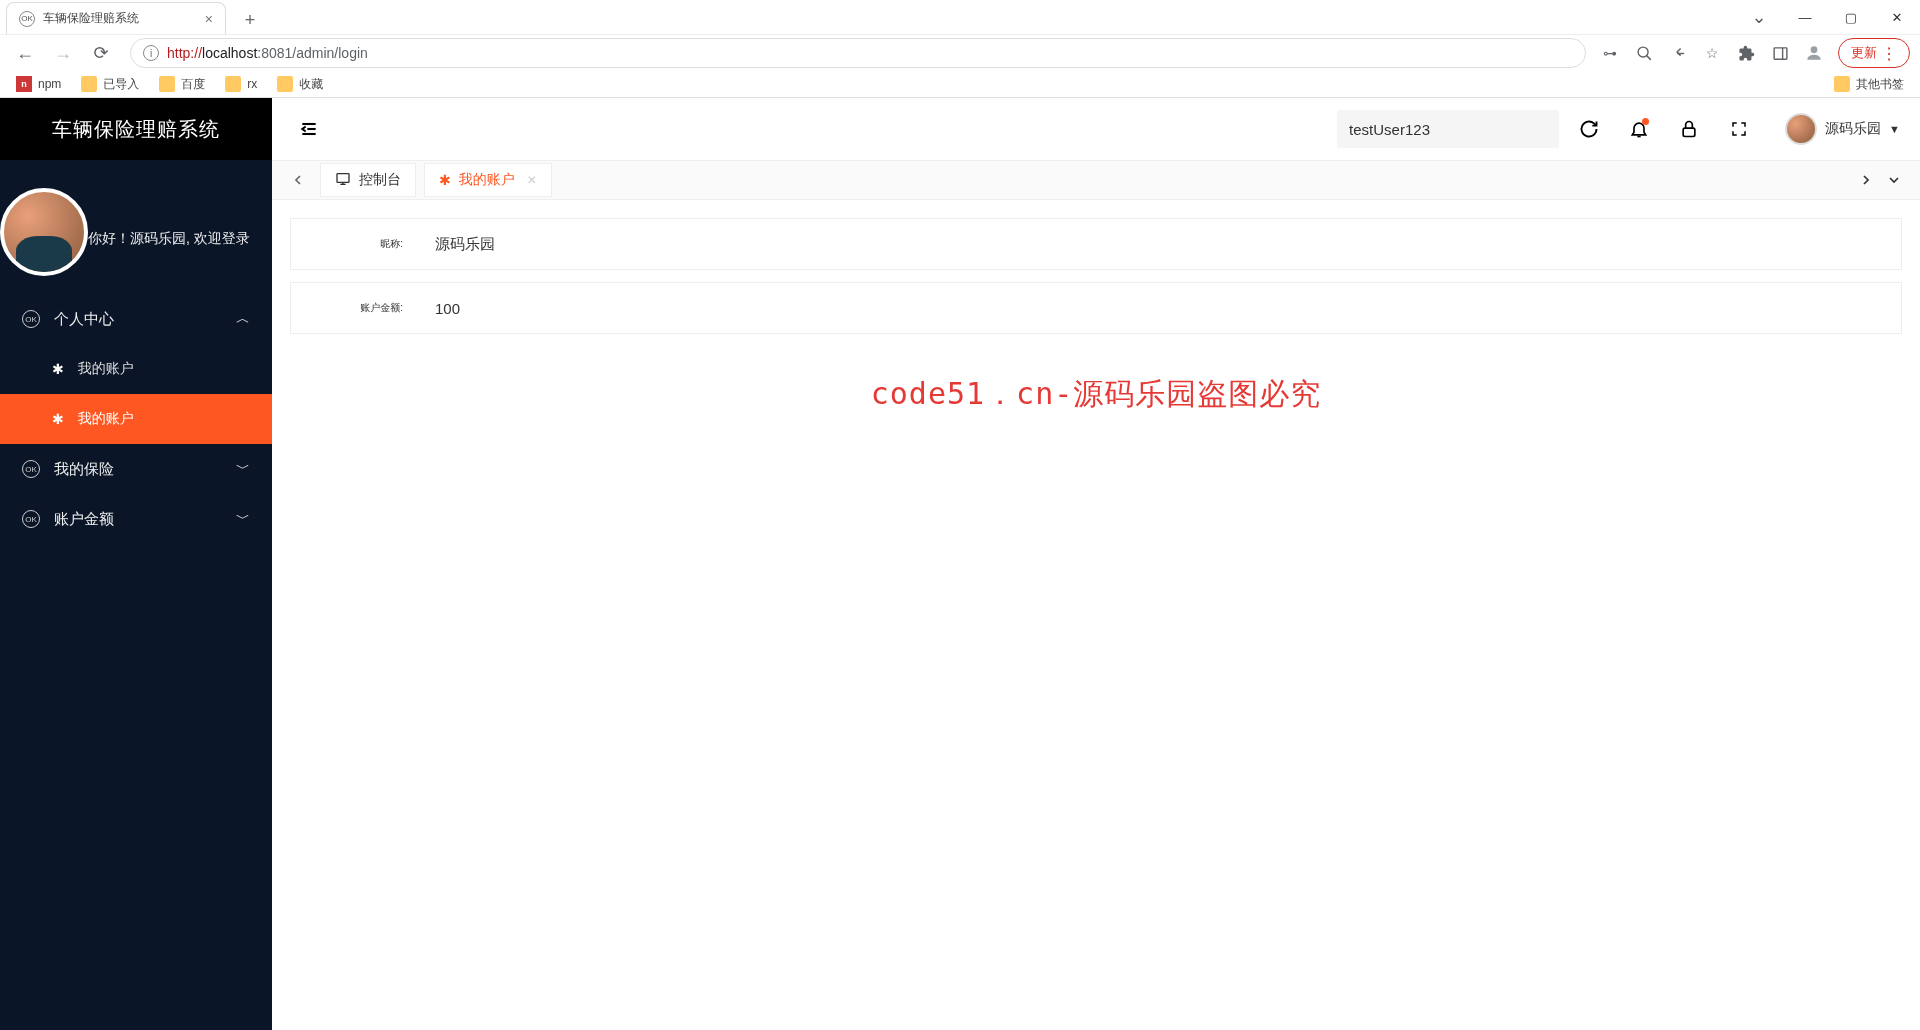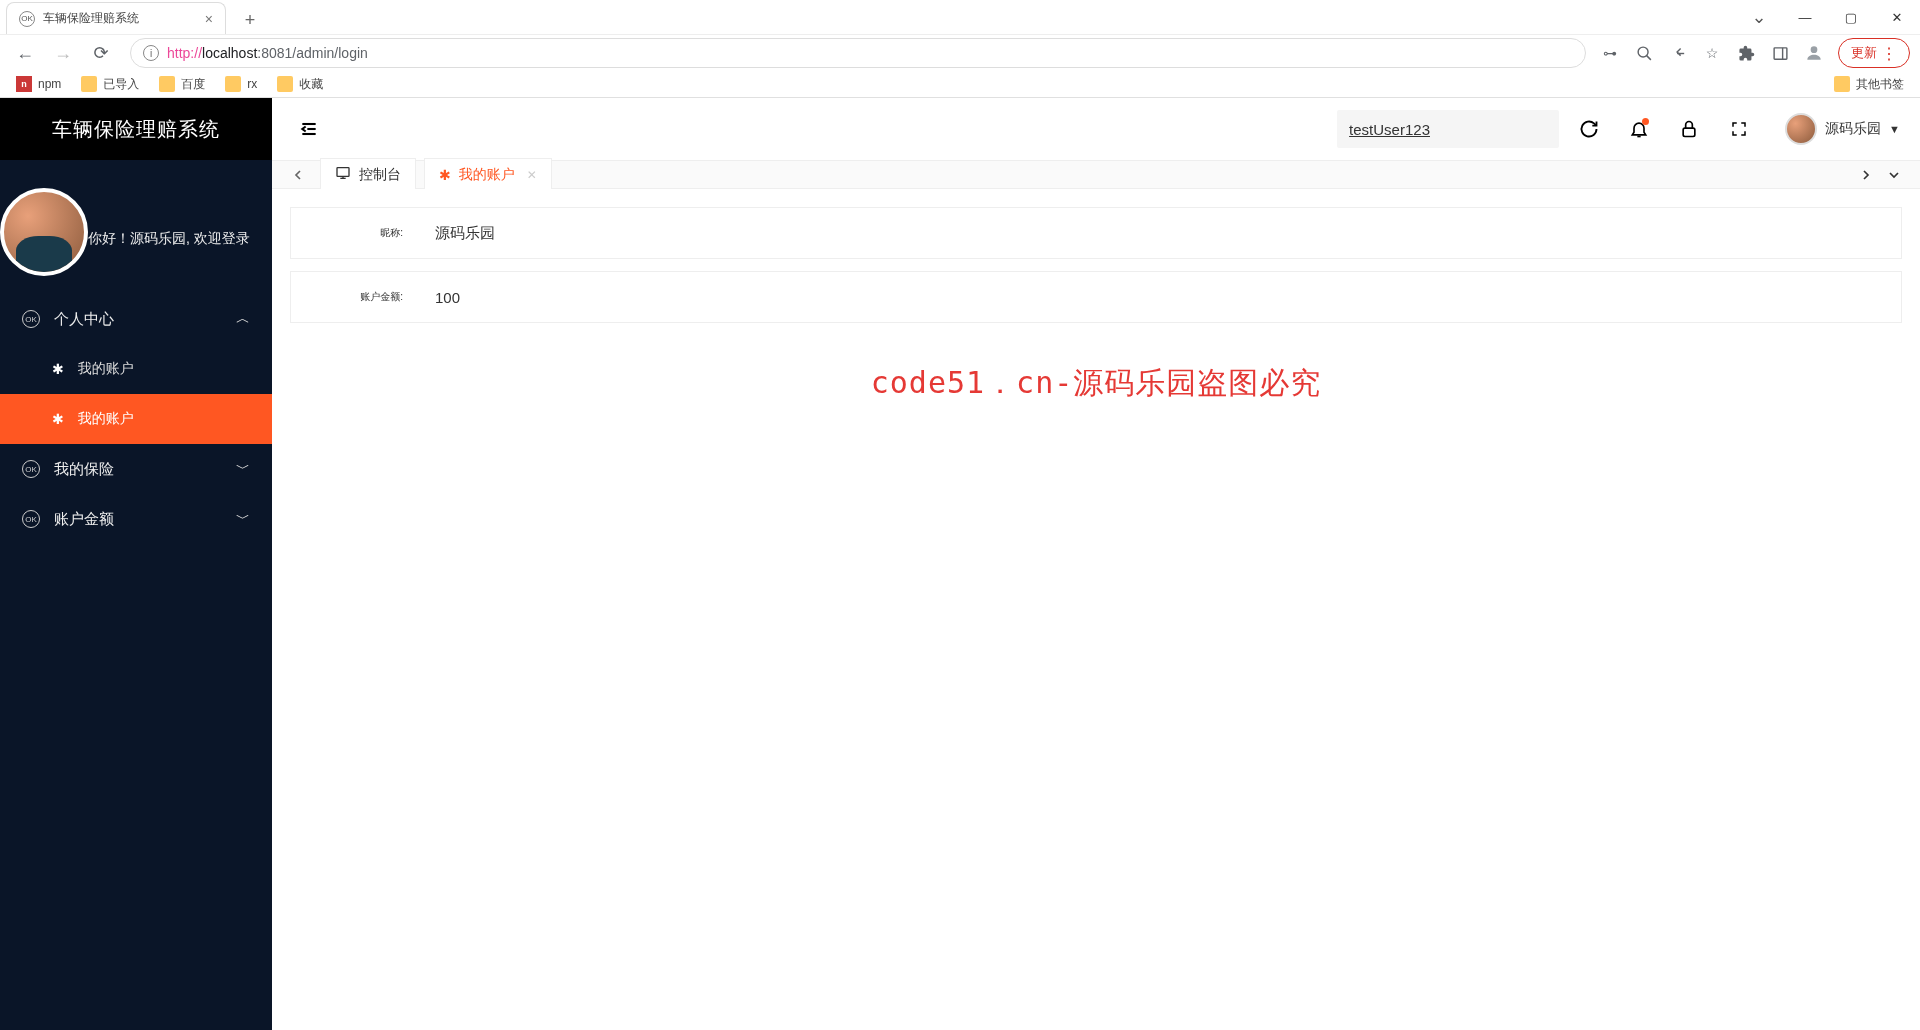--- a/index.html
+++ b/index.html
@@ -14,21 +14,21 @@
   .tab-close { color: #777; font-size: 14px; cursor: pointer; }
   .new-tab { width: 28px; height: 28px; display: flex; align-items: center; justify-content: center; font-size: 18px; color: #666; margin-left: 10px; cursor: pointer; }
   .win-controls { margin-left: auto; display: flex; align-items: center; gap: 0; height: 34px; }
   .win-btn { width: 46px; height: 32px; display: flex; align-items: center; justify-content: center; color: #333; font-size: 13px; cursor: pointer; }
   .win-btn.caret { font-size: 18px; color: #555; }
   .toolbar-row { height: 38px; display: flex; align-items: center; padding: 0 10px; gap: 8px; border-top: 1px solid #eee; }
   .nav-btn { width: 30px; height: 30px; display: flex; align-items: center; justify-content: center; color: #5f6368; font-size: 18px; cursor: pointer; }
   .nav-btn.disabled { color: #bbb; }
   .addr-bar { flex: 1; display: flex; align-items: center; height: 30px; border: 1px solid #ddd; border-radius: 15px; padding: 0 12px; font-size: 14px; margin: 0 6px; }
   .addr-bar .info { width: 16px; height: 16px; border: 1px solid #888; border-radius: 50%; font-size: 10px; display: flex; align-items: center; justify-content: center; margin-right: 8px; color: #666; }
-  .addr-http { color: #ec4899; }
+  .addr-http { color: #b91c1c; }
   .addr-host { color: #202124; }
   .addr-port, .addr-path { color: #5f6368; }
   .right-icons { display: flex; align-items: center; gap: 14px; }
   .right-icons .ico { width: 20px; color: #5f6368; display: flex; align-items: center; justify-content: center; cursor: pointer; }
   .update-btn { border: 1px solid #d93025; color: #d93025; border-radius: 20px; height: 30px; padding: 0 12px; display: flex; align-items: center; gap: 4px; font-size: 13px; cursor: pointer; }
   .update-btn .dots { color: #d93025; font-size: 16px; }
   .bookmark-row { height: 26px; display: flex; align-items: center; padding: 0 16px; gap: 20px; font-size: 12px; }
   .bm { display: flex; align-items: center; gap: 6px; color: #444; cursor: pointer; }
   .bm-icon { width: 16px; height: 16px; background: #ffca62; border-radius: 2px; }
   .bm-icon.npm { background: #cb3837; border-radius: 0; display: flex; align-items: center; justify-content: center; color: #fff; font-size: 9px; font-weight: bold; }
@@ -49,28 +49,28 @@
   .sub-item .star-ic { margin-right: 14px; color: #fff; font-size: 14px; }
   .sub-item.active { background: #ff5722; color: #fff; }
 
   
   .main { flex: 1; display: flex; flex-direction: column; background: #fff; }
   .topbar { height: 62px; display: flex; align-items: center; padding: 0 20px; gap: 10px; }
   .menu-toggle { width: 34px; height: 34px; display: flex; align-items: center; justify-content: center; cursor: pointer; }
   .menu-toggle svg { width: 20px; height: 20px; }
   .top-spacer { flex: 1; }
   .search-box { width: 222px; height: 38px; background: #f5f5f5; border: none; display: flex; align-items: center; padding: 0 12px; border-radius: 2px; }
-  .search-box input { border: none; background: transparent; outline: none; width: 100%; font-size: 15px; color: #333; text-decoration: underline; }
+  .search-box input { border: none; background: transparent; outline: none; width: 100%; font-size: 15px; color: #333; }
   .top-ico { width: 40px; height: 40px; display: flex; align-items: center; justify-content: center; cursor: pointer; color: #333; position: relative; }
   .top-ico .dot { position: absolute; top: 9px; right: 10px; width: 7px; height: 7px; background: #ff5722; border-radius: 50%; }
   .user-chip { display: flex; align-items: center; gap: 8px; cursor: pointer; margin-left: 16px; }
   .user-chip .mini-av { width: 32px; height: 32px; border-radius: 50%; background: radial-gradient(circle at 30% 30%, #e8a07a, #8b5a3c); border: 2px solid #ddd; }
   .user-chip .caret { font-size: 11px; color: #333; }
 
-  .tabs-row { height: 29px; background: #fafafa; border-top: 1px solid #eee; border-bottom: 1px solid #eee; display: flex; align-items: center; padding: 0 12px; gap: 8px; }
+  .tabs-row { height: 40px; background: #fafafa; border-top: 1px solid #eee; border-bottom: 1px solid #eee; display: flex; align-items: center; padding: 0 12px; gap: 8px; }
   .tab-nav { width: 28px; height: 28px; display: flex; align-items: center; justify-content: center; color: #666; cursor: pointer; }
   .page-tab { height: 34px; background: #fff; border: 1px solid #eee; display: flex; align-items: center; padding: 0 14px; gap: 8px; cursor: pointer; font-size: 14px; color: #333; }
   .page-tab.active { color: #ff5722; }
   .page-tab .tab-ic { font-size: 14px; }
   .page-tab.active .tab-ic { color: #ff5722; }
   .page-tab .close-x { color: #ccc; font-size: 12px; margin-left: 4px; }
   .tabs-right { margin-left: auto; display: flex; }
 
   .content { flex: 1; padding: 18px; background: #fff; overflow: auto; }
   .info-row { display: flex; align-items: center; height: 52px; border: 1px solid #eee; margin-bottom: 12px; background: #fff; }

